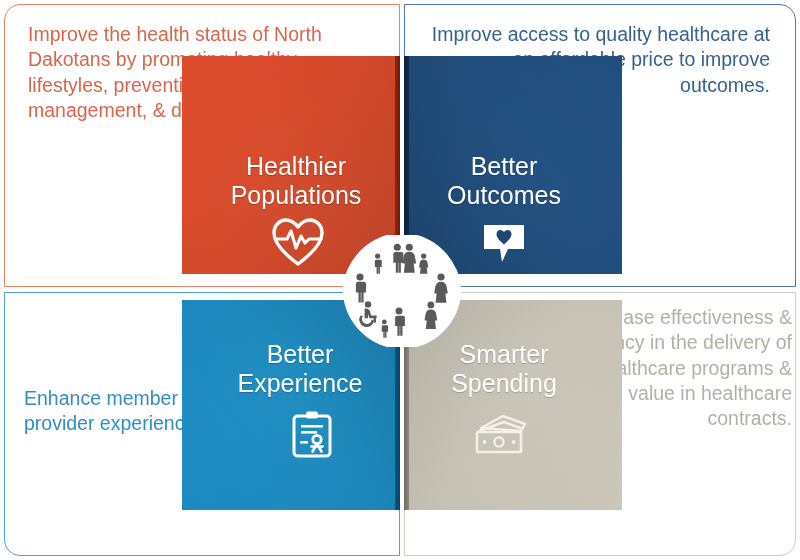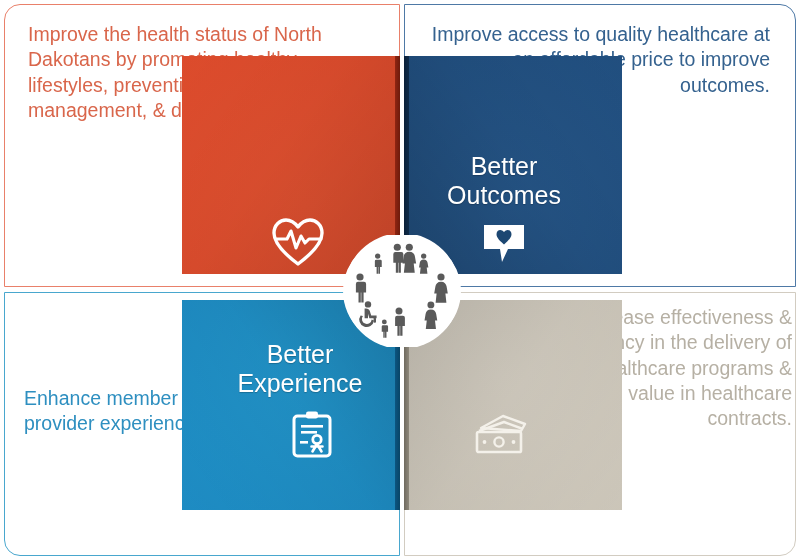--- a/index.html
+++ b/index.html
@@ -114,24 +114,28 @@
   </div>
   <div class="wedge" id="wedge-cyan">
     <div class="fill"></div>
     <div class="edge"></div>
   </div>
   <div class="wedge" id="wedge-taupe">
     <div class="fill"></div>
     <div class="edge"></div>
   </div>
 
+  <div class="wlabel" id="label-red">Healthier
+Populations</div>
   <div class="wlabel" id="label-navy">Better
 Outcomes</div>
   <div class="wlabel" id="label-cyan">Better
 Experience</div>
+  <div class="wlabel" id="label-taupe">Smarter
+Spending</div>
 
   <div class="wicon" id="icon-red">
     <svg viewBox="0 0 52 48">
       <path d="M26 46 C 6 31 2 22 2 15 C 2 7 8 2 14 2 C 19 2 23 5 26 9 C 29 5 33 2 38 2
                C 44 2 50 7 50 15 C 50 22 46 31 26 46 Z" fill="none" stroke="#fff" stroke-width="3.4" stroke-linejoin="round"></path>
       <path d="M4 21 H15 L19 13 L24 30 L29 18 L33 25 L37 21 H49" fill="none" stroke="#fff" stroke-width="3.1" stroke-linecap="round" stroke-linejoin="round"></path>
     </svg>
   </div>
 
   <div class="wicon" id="icon-navy">

